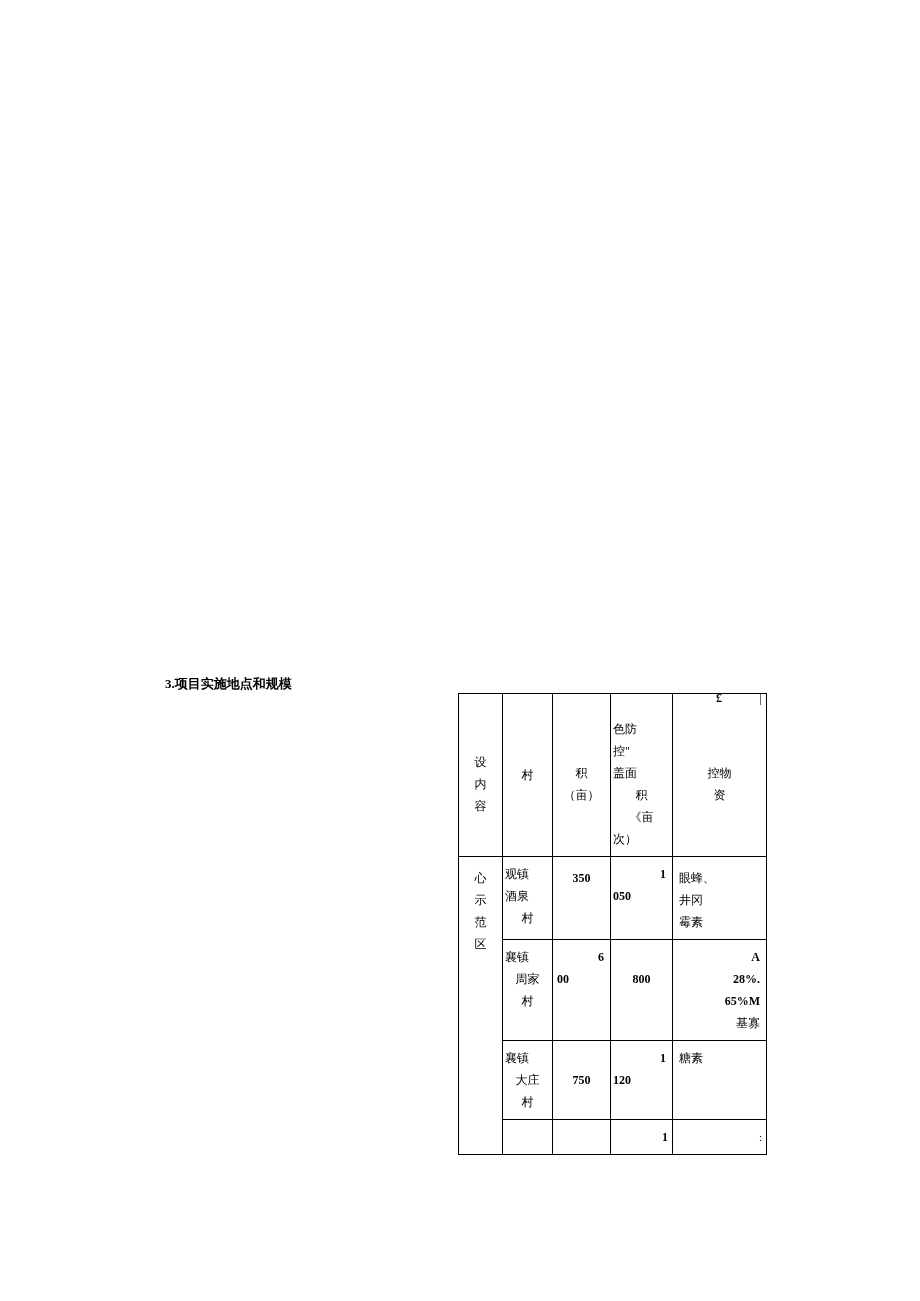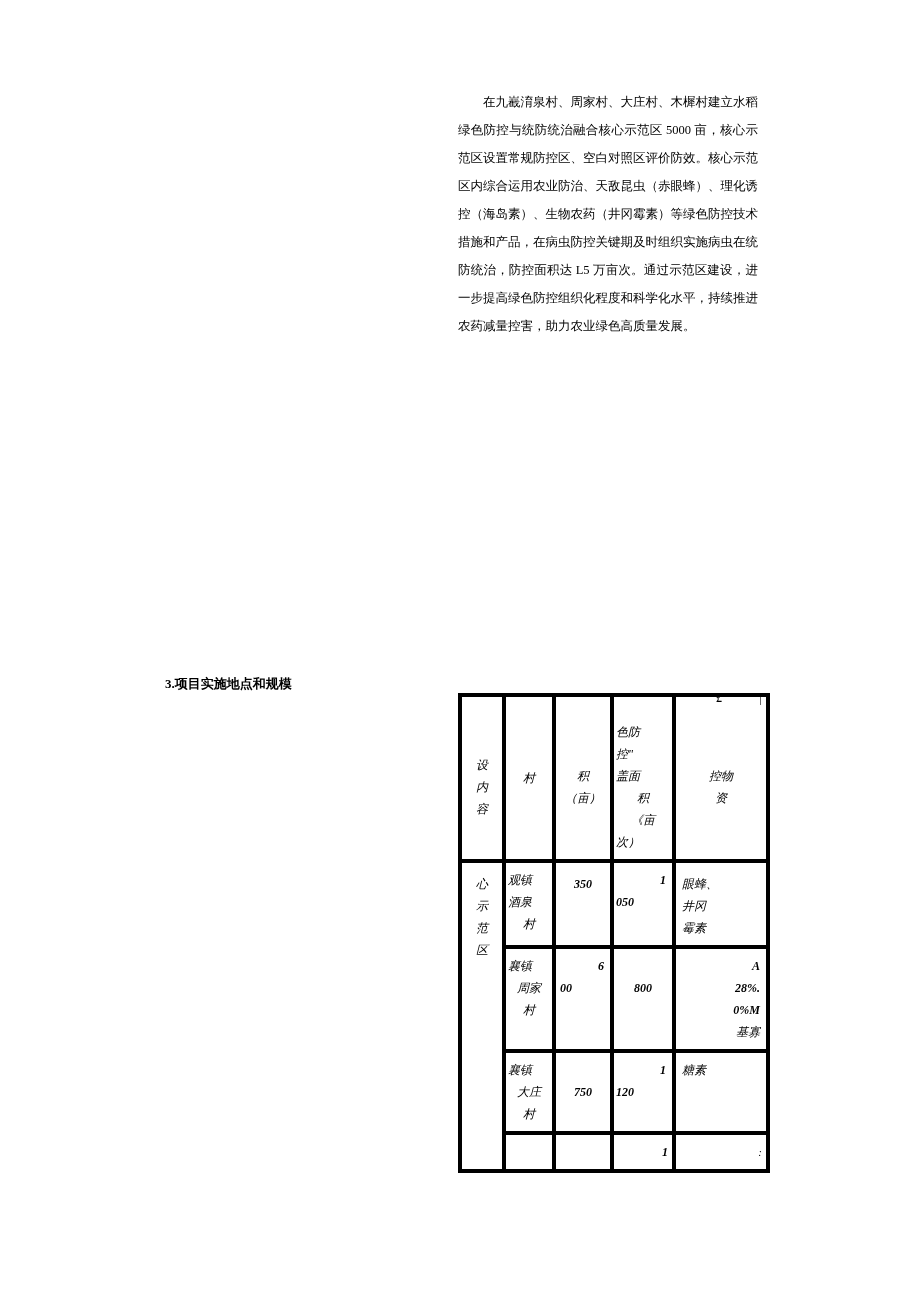--- a/index.html
+++ b/index.html
@@ -44,27 +44,26 @@
     left: 458px;
     top: 693px;
     width: 308px;
   }
   table {
     border-collapse: collapse;
     width: 100%;
     table-layout: fixed;
   }
   td {
-    border: 4px solid #000000;
+    border: 1px solid #000000;
     font-size: 12px;
     vertical-align: top;
     padding: 6px 2px;
     text-align: center;
     line-height: 22px;
-    font-style: italic;
   }
   td.head-cell { vertical-align: middle; }
   .boldcell { font-weight: bold; }
   .pound {
     position: absolute;
     right: 44px;
     top: -2px;
     font-size: 12px;
     font-weight:bold;
   }
@@ -78,21 +77,20 @@
     position:absolute;
     font-size:11px;
   }
 </style>
 </head>
 <body>
 
 <div class="page">
 
   <div class="right-col" style="top:88px;">
-    <div class="para">在九嶻淯泉村、周家村、大庄村、木樨村建立水稻绿色防控与统防统治融合核心示范区 5000 亩，核心示范区设置常规防控区、空白对照区评价防效。核心示范区内综合运用农业防治、天敌昆虫（赤眼蜂）、理化诱控（海岛素）、生物农药（井冈霉素）等绿色防控技术措施和产品，在病虫防控关键期及时组织实施病虫在统防统治，防控面积达 L5 万亩次。通过示范区建设，进一步提高绿色防控组织化程度和科学化水平，持续推进农药减量控害，助力农业绿色高质量发展。</div>
   </div>
 
   <div class="left-heading">3.项目实施地点和规模</div>
 
   <div class="tbl-wrap">
     <span class="pound">£</span>
     <span class="bar">|</span>
     <table>
       <colgroup>
         <col style="width:44px">
@@ -173,21 +171,21 @@
           <div style="text-align:right;padding-right:4px;">6</div>
           <div>00</div>
         </td>
         <td class="boldcell" style="text-align:center;padding-left:2px;">
           <div style="height:22px"></div>
           <div>800</div>
         </td>
         <td class="boldcell" style="text-align:right;padding-right:6px;">
           <div>A</div>
           <div>28%.</div>
-          <div>0%M</div>
+          <div>65%M</div>
           <div style="font-weight:normal">基寡</div>
         </td>
       </tr>
 
       <tr>
         <td style="text-align:left;padding-left:2px;">
           <div>襄镇</div>
           <div style="text-align:center">大庄</div>
           <div style="text-align:center">村</div>
         </td>

